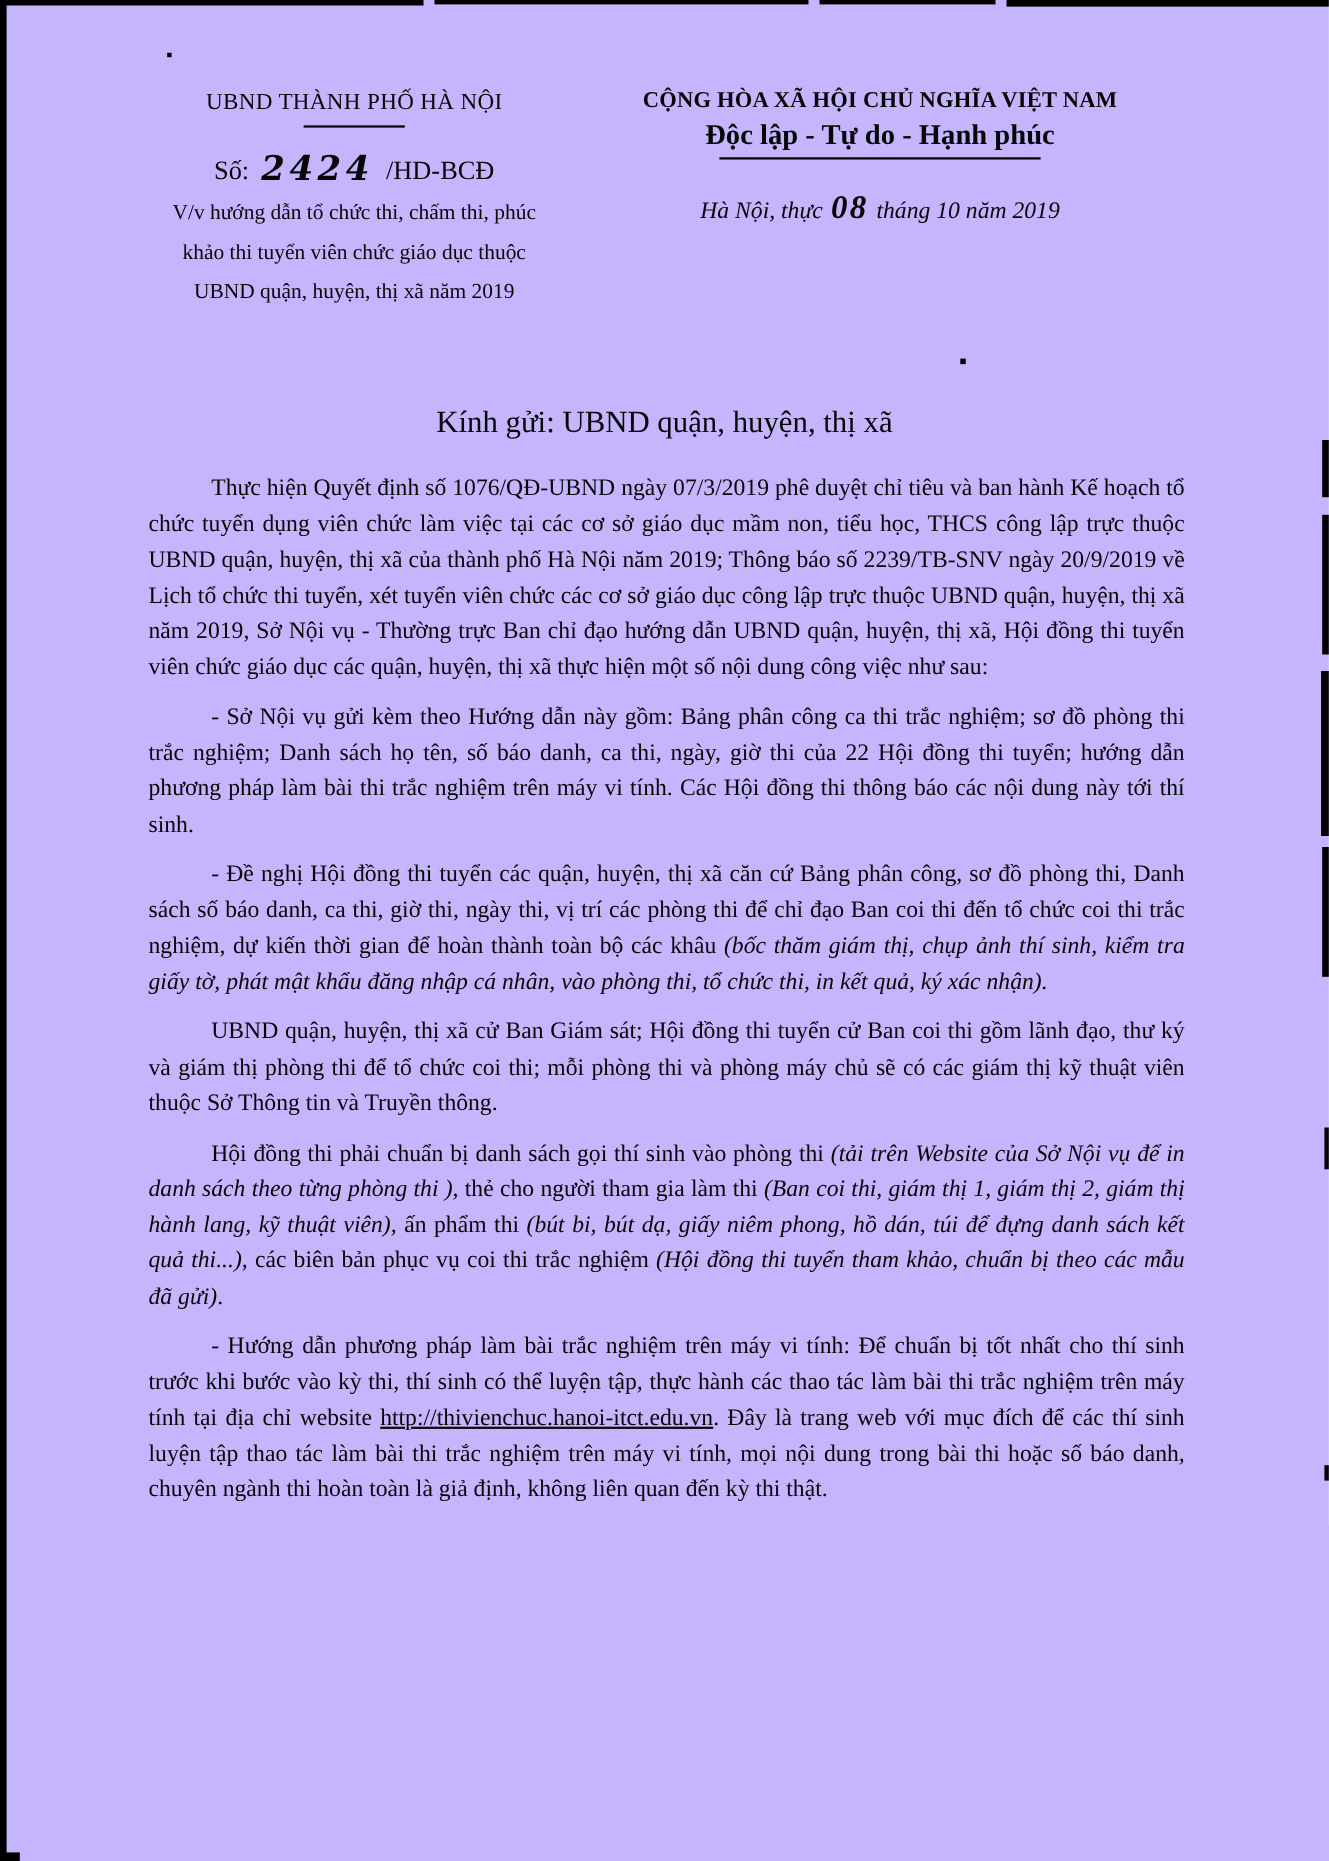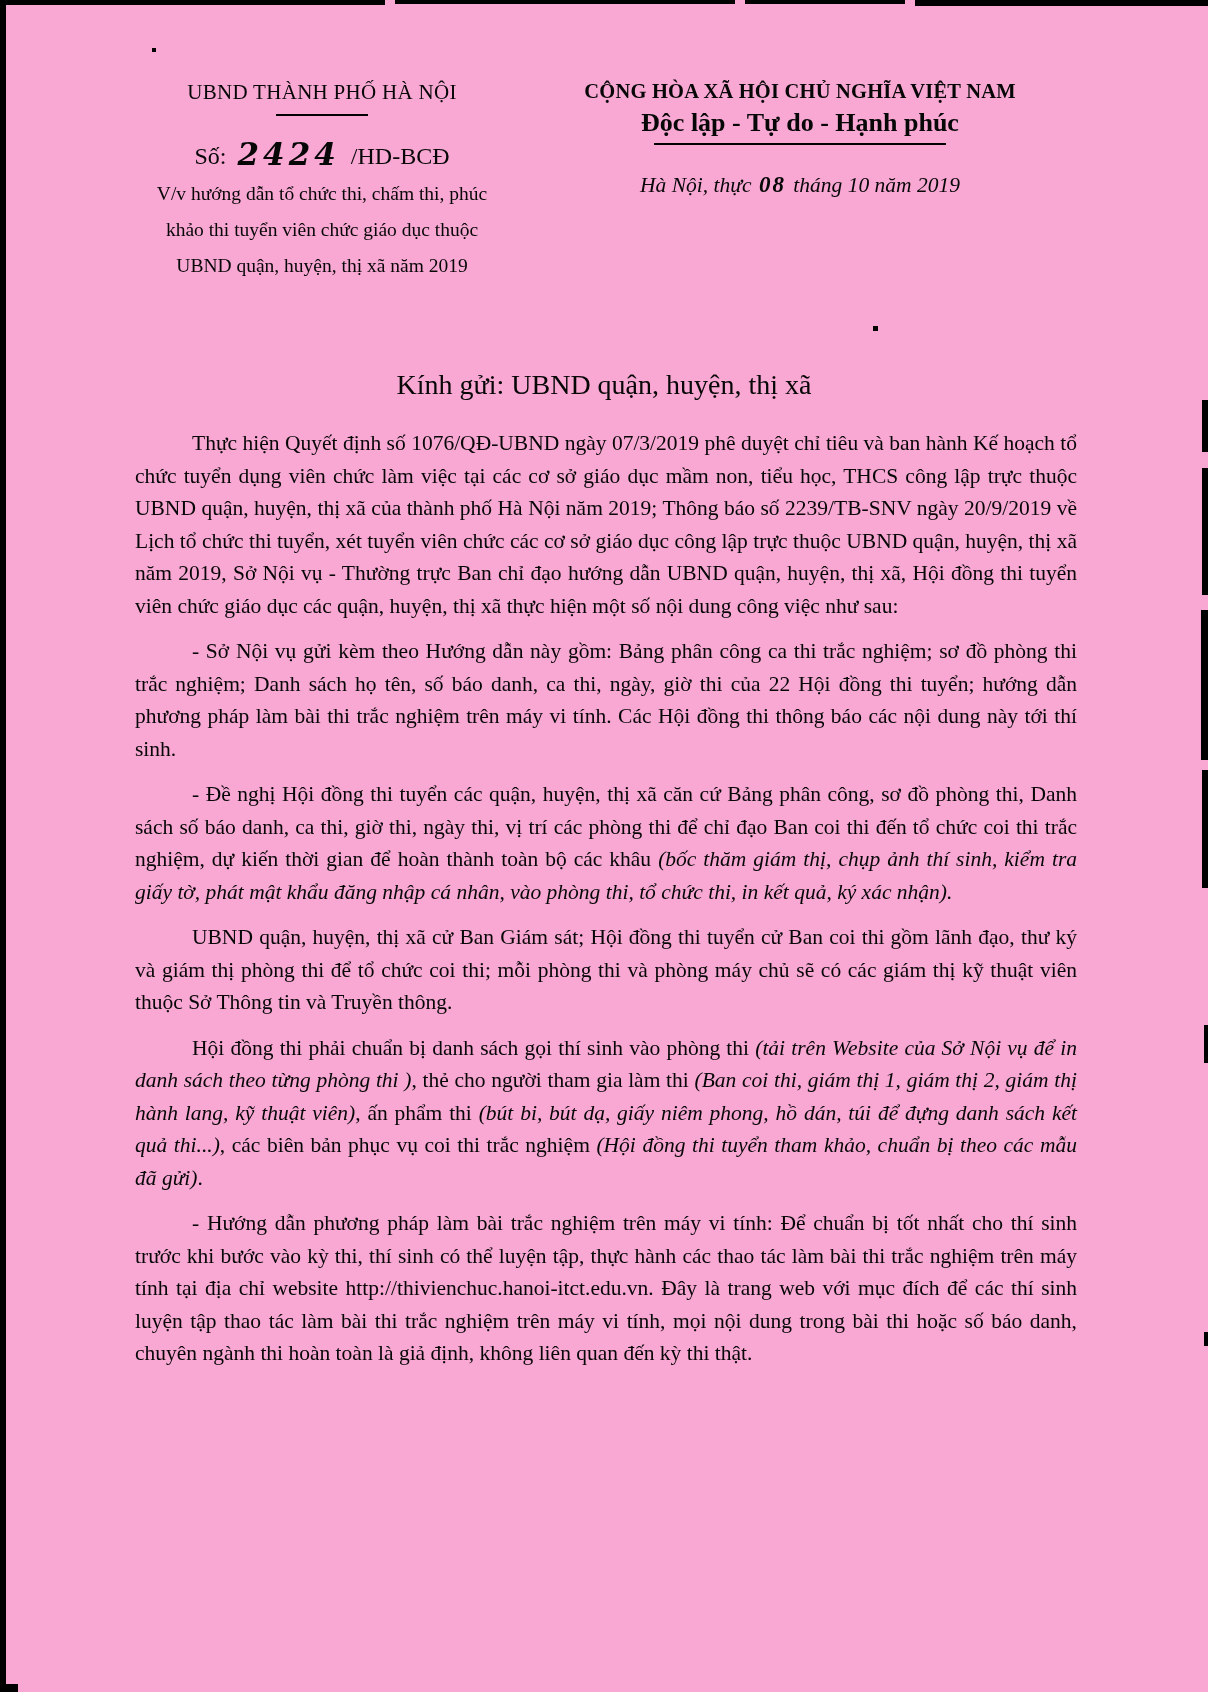--- a/index.html
+++ b/index.html
@@ -2,21 +2,21 @@
 <html><head>
 <meta charset="utf-8">
 <style>
   html,body{margin:0;padding:0;}
   body{
     width:1208px;height:1692px;position:relative;overflow:hidden;
     background:#ffffff;color:#070707;
     font-family:"Liberation Serif",serif;
     -webkit-font-smoothing:antialiased;
   }
-  .page{position:absolute;inset:0;background:#f9a8d4;}
+  .page{position:absolute;inset:0;background:#c4b5fd;}
 
   
   .header{position:absolute;top:80px;left:126px;width:956px;display:flex;}
   .header-left{width:392px;text-align:center;flex:none;}
   .header-right{width:564px;text-align:center;flex:none;}
 
   .org-parent{font-size:21px;letter-spacing:.3px;white-space:nowrap;}
   .org-name{font-size:21.5px;font-weight:bold;margin-top:3px;letter-spacing:.3px;white-space:nowrap;}
   .hl-rule{width:92px;border-top:2px solid #000;margin:9px auto 0;}
 
@@ -24,31 +24,31 @@
   .hand-number{
     font-family:"DejaVu Serif",serif;font-style:italic;font-weight:bold;
     font-size:31px;letter-spacing:4px;padding:0 5px;position:relative;top:1px;
   }
   .subject{font-size:19.5px;line-height:36px;margin:5px auto 0;width:348px;}
 
   .motto-1{font-size:20.5px;font-weight:bold;letter-spacing:.2px;white-space:nowrap;}
   .motto-2{font-size:26px;font-weight:bold;margin-top:5px;white-space:nowrap;}
   .hr-rule{width:292px;border-top:2.5px solid #000;margin:5px auto 0;}
   .date-line{margin-top:27px;font-size:21.5px;font-style:italic;white-space:nowrap;}
-  .hand-day{font-weight:bold;font-size:23px;letter-spacing:2px;padding:0 2px;}
+  .hand-day{font-weight:bold;font-size:30px;letter-spacing:2px;padding:0 2px;}
 
   
   .salutation{position:absolute;top:369px;left:0;width:100%;text-align:center;font-size:28px;}
   .body-text{
     position:absolute;top:427px;left:135px;width:942px;
     font-size:21.5px;line-height:32.5px;text-align:justify;
   }
   .body-text p{margin:0 0 13px 0;text-indent:57px;}
   .it{font-style:italic;}
-  .ul{}
+  .ul{text-decoration:underline;}
 
   
   .artifact{position:absolute;background:#000;}
   .a-left{left:0;top:0;width:6px;height:1692px;}
   .a-top1{left:0;top:0;width:385px;height:5px;}
   .a-top2{left:395px;top:0;width:340px;height:4px;}
   .a-top3{left:745px;top:0;width:160px;height:4px;}
   .a-top4{left:915px;top:0;width:293px;height:6px;}
   .a-r1{left:1202px;top:400px;width:6px;height:52px;}
   .a-r2{left:1202px;top:468px;width:6px;height:127px;}

